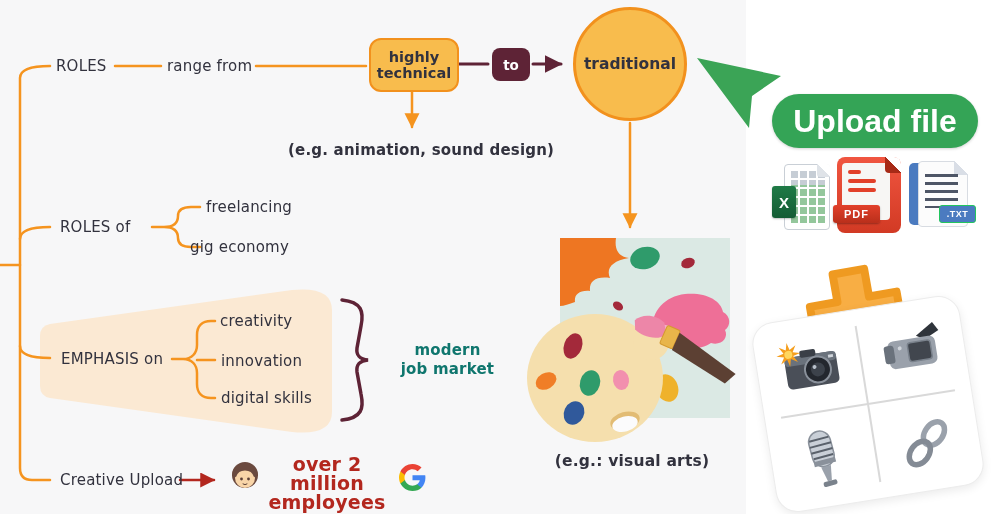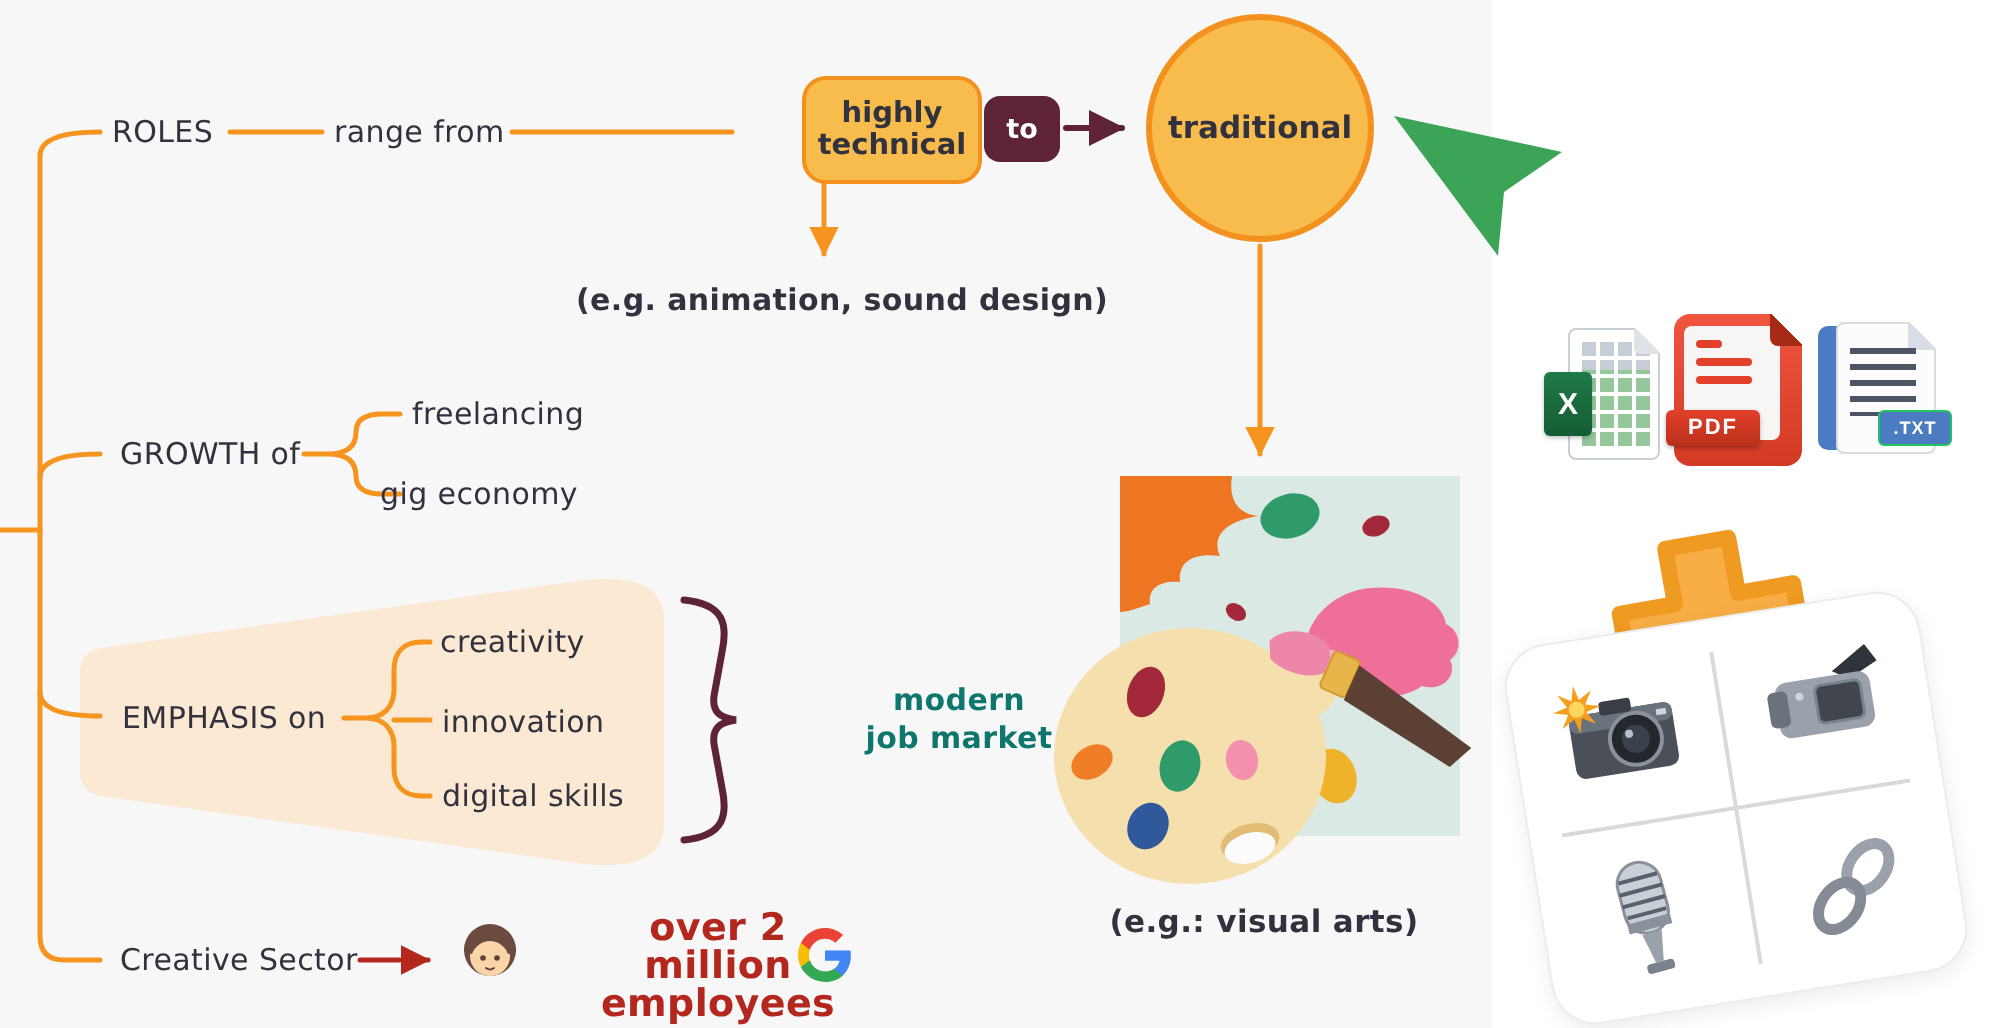--- a/index.html
+++ b/index.html
@@ -5,21 +5,21 @@
   html,body{margin:0;padding:0;}
   .stage{position:relative;width:1000px;height:514px;overflow:hidden;
          font-family:"DejaVu Sans",sans-serif;background:#fff;}
   .bg-map{position:absolute;left:0;top:0;width:746px;height:514px;background:#f7f7f8;}
   .bg-right{position:absolute;left:746px;top:0;width:254px;height:514px;background:#ffffff;}
   svg{display:block;}
   .abs{position:absolute;}
   .t{position:absolute;font:500 15px "DejaVu Sans",sans-serif;color:#32323E;
      letter-spacing:.2px;white-space:nowrap;line-height:18px;text-align:right;}
   .b{font-weight:700;}
-  .pre{white-space:pre-line;margin-left:32px;}
+  .pre{white-space:pre-line;}
   .ctr{text-align:center;}
   .node-box{position:absolute;left:369px;top:38px;width:86px;height:50px;
      background:#F8BC4D;border:2.5px solid #F2911D;border-radius:12px;
      display:flex;align-items:center;justify-content:center;text-align:center;
      font:700 14.5px "DejaVu Sans",sans-serif;color:#32323E;line-height:16px;}
   .to-box{position:absolute;left:492px;top:48px;width:38px;height:33px;
      background:#5E2336;border-radius:8px;display:flex;align-items:center;justify-content:center;
      font:700 13.5px "DejaVu Sans",sans-serif;color:#fff;}
   .node-circle{position:absolute;left:573px;top:7px;width:114px;height:114px;border-radius:50%;
      background:#F8BC4D;border:3px solid #F2911D;box-sizing:border-box;
@@ -145,32 +145,32 @@
   </svg>
 
   <div class="t" style="left:56px;top:57px">ROLES</div>
   <div class="t" style="left:167px;top:57px">range from</div>
   <div class="node-box pre">highly
 technical</div>
   <div class="to-box">to</div>
   <div class="node-circle">traditional</div>
   <div class="t b ctr" style="left:288px;top:141px;width:244px">(e.g. animation, sound design)</div>
 
-  <div class="t" style="left:60px;top:218px">GROWTH of</div>
+  <div class="t" style="left:60px;top:218px">ROLES of</div>
   <div class="t" style="left:206px;top:198px">freelancing</div>
   <div class="t" style="left:190px;top:238px">gig economy</div>
 
   <div class="t" style="left:61px;top:350px">EMPHASIS on</div>
   <div class="t" style="left:220px;top:312px">creativity</div>
   <div class="t" style="left:221px;top:352px">innovation</div>
   <div class="t" style="left:221px;top:389px">digital skills</div>
   <div class="t b ctr pre" style="left:395px;top:341px;width:105px;color:#0f766e;line-height:19px">modern
 job market</div>
 
-  <div class="t" style="left:60px;top:471px">Creative Sector</div>
+  <div class="t" style="left:60px;top:471px">Creative Upload</div>
 
   <svg class="abs" style="left:228px;top:459px" width="34" height="34" viewBox="0 0 34 34">
     <circle cx="17" cy="16" r="13" fill="#6B4A3F"></circle>
     <circle cx="17" cy="19" r="10" fill="#F9D5A8"></circle>
     <path d="M4,17 A13,13 0 0 1 30,17 L26,18 A9.5,9.5 0 0 0 8,18 Z" fill="#6B4A3F"></path>
     <circle cx="13.5" cy="20" r="1.4" fill="#5B4037"></circle>
     <circle cx="20.5" cy="20" r="1.4" fill="#5B4037"></circle>
     <path d="M15,25 Q17,26.5 19,25" stroke="#5B4037" stroke-width="1" fill="none" stroke-linecap="round"></path>
   </svg>
 
@@ -179,20 +179,21 @@
 
   <svg class="abs" style="left:399px;top:464px" width="27" height="27" viewBox="0 0 24 24">
     <path fill="#4285F4" d="M23.49 12.27c0-.79-.07-1.54-.19-2.27H12v4.51h6.47c-.29 1.48-1.14 2.73-2.4 3.58v3h3.86c2.26-2.09 3.56-5.17 3.56-8.82z"></path>
     <path fill="#34A853" d="M12 24c3.24 0 5.95-1.08 7.93-2.91l-3.86-3c-1.08.72-2.45 1.16-4.07 1.16-3.13 0-5.78-2.11-6.73-4.96H1.29v3.09C3.26 21.3 7.31 24 12 24z"></path>
     <path fill="#FBBC05" d="M5.27 14.29c-.25-.72-.38-1.49-.38-2.29s.14-1.57.38-2.29V6.62H1.29C.47 8.24 0 10.06 0 12s.47 3.76 1.29 5.38l3.98-3.09z"></path>
     <path fill="#EA4335" d="M12 4.75c1.77 0 3.35.61 4.6 1.8l3.42-3.42C17.95 1.19 15.24 0 12 0 7.31 0 3.26 2.7 1.29 6.62l3.98 3.09c.95-2.85 3.6-4.96 6.73-4.96z"></path>
   </svg>
 
   <div class="t b ctr" style="left:532px;top:452px;width:200px;font-size:15.5px">(e.g.: visual arts)</div>
 
+  <div class="upload-btn">Upload file</div>
 
   <div class="fi" style="left:774px;top:164px;width:56px;height:66px">
     <div class="xl-sheet"></div>
     <div class="xl-grid"></div>
     <div class="xl-fold"></div>
     <div class="xl-badge">X</div>
   </div>
 
   <div class="fi" style="left:837px;top:157px;width:64px;height:76px">
     <div class="pdf-body"></div>

